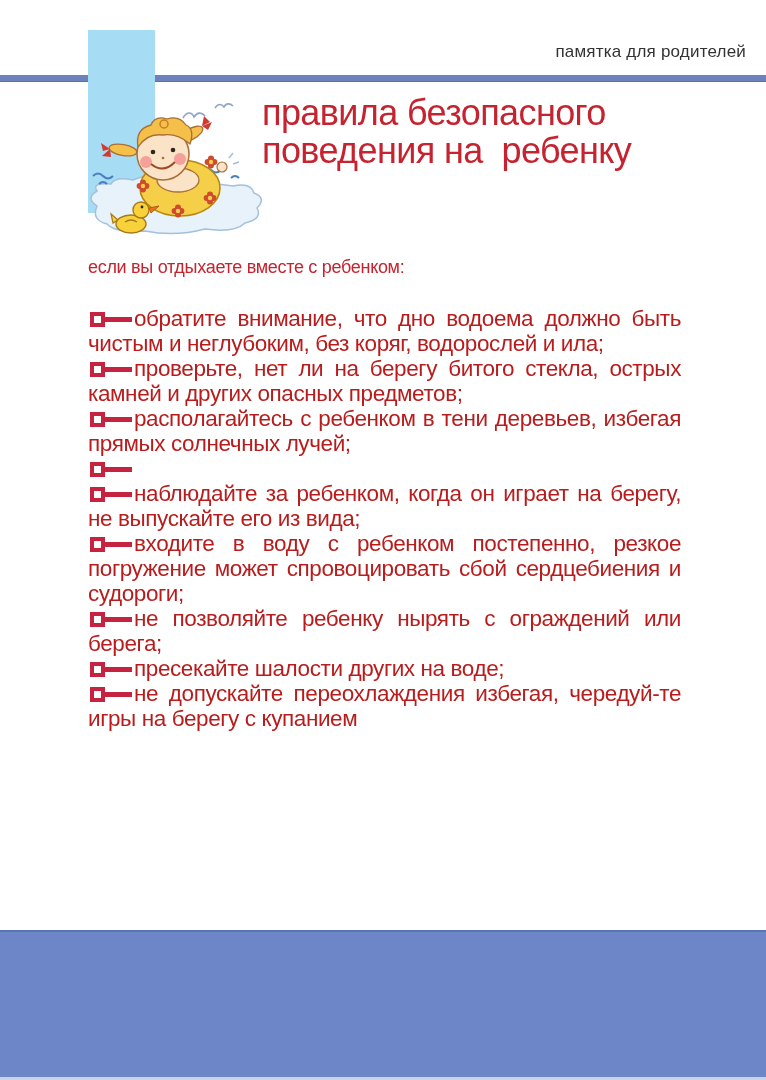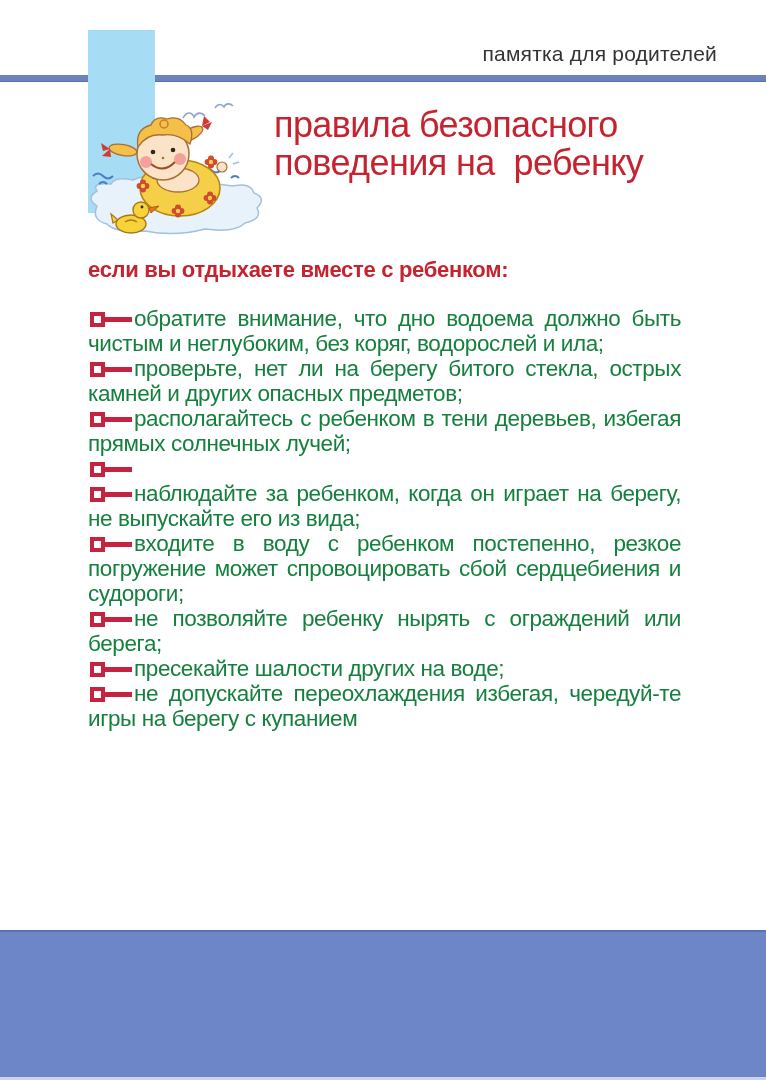--- a/index.html
+++ b/index.html
@@ -9,22 +9,22 @@
     height: 1080px;
     background: #ffffff;
     overflow: hidden;
     font-family: "Liberation Sans", sans-serif;
   }
 
   
   .tagline {
     position: absolute;
     top: 42px;
-    right: 49px;
-    font-size: 21px;
+    right: 20px;
+    font-size: 17px;
     letter-spacing: 0.2px;
     color: #333335;
     z-index: 4;
   }
 
   
   .header-rule {
     position: absolute;
     top: 75px;
     left: 0;
@@ -53,55 +53,55 @@
     width: 192px;
     height: 142px;
     z-index: 3;
   }
 
   
   .title {
     position: absolute;
     left: 262px;
     top: 94px;
-    margin: 12px;
+    margin: 0;
     font-size: 36px;
     line-height: 38px;
     font-weight: 400;
     letter-spacing: -0.6px;
     color: #c5232f;
     z-index: 4;
   }
   .title-line { display: block; white-space: pre; }
 
   .subheading {
     position: absolute;
     left: 88px;
     top: 257px;
     margin: 0;
-    font-size: 22px;
-    font-weight: 700;
+    font-size: 18px;
+    font-weight: 400;
     letter-spacing: -0.3px;
     color: #c5232f;
     z-index: 4;
   }
 
   
   .rules {
     position: absolute;
     left: 88px;
     top: 306px;
     width: 593px;
     margin: 0;
     padding: 0;
     list-style: none;
     font-size: 22.5px;
     line-height: 25px;
     letter-spacing: -0.4px;
-    color: #15803d;
+    color: #b91c1c;
     text-align: justify;
     text-align-last: left;
     z-index: 4;
   }
   .rules li { margin: 0; padding: 0; }
 
   
   .bullet {
     display: inline-block;
     position: relative;

